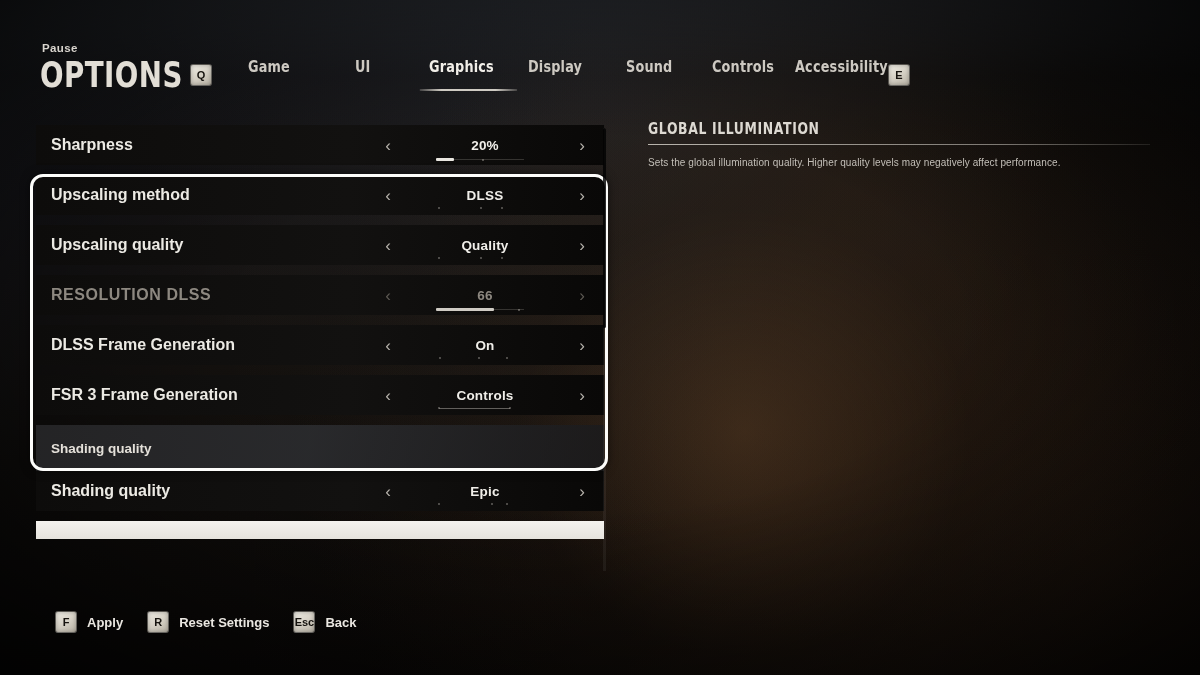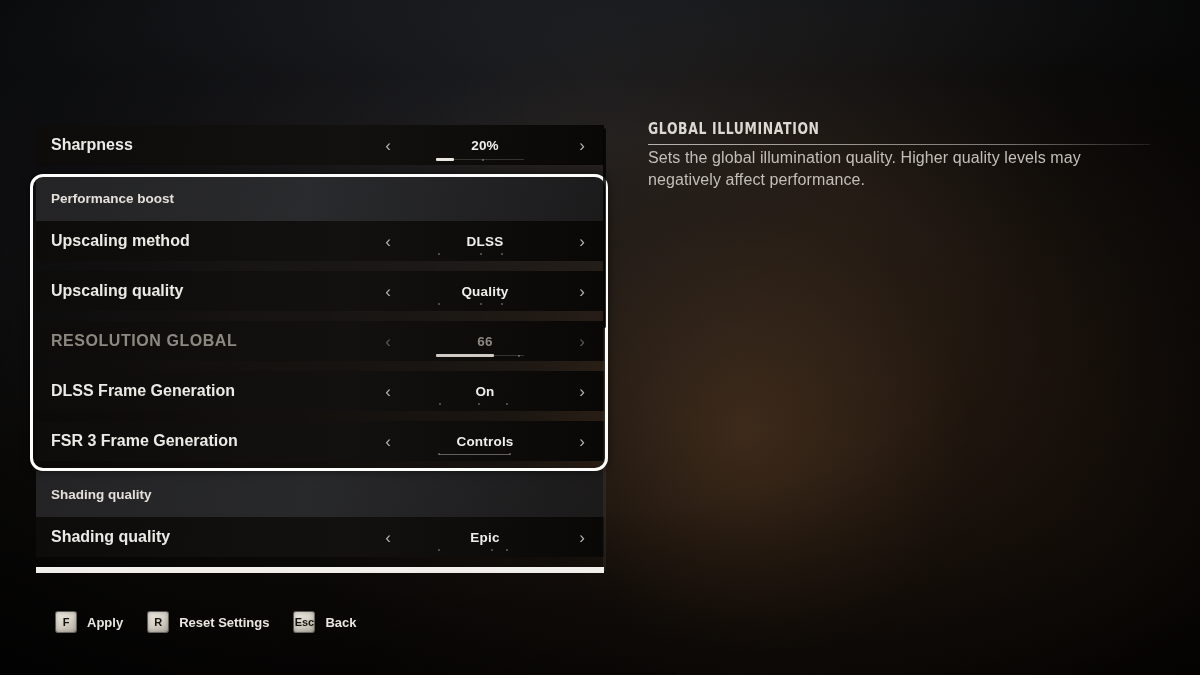--- a/index.html
+++ b/index.html
@@ -204,22 +204,22 @@
     font-family: "DejaVu Sans Condensed", "Liberation Sans Narrow", "Liberation Sans", sans-serif;
     font-size: 15px; font-weight: 700; letter-spacing: .7px;
     color: #ddd9d2;
     transform: scaleX(0.92); transform-origin: left center;
   }
   .info-rule {
     margin-top: 6px; height: 1px; width: 502px;
     background: linear-gradient(90deg, rgba(210,206,198,.85) 0%, rgba(210,206,198,.55) 70%, rgba(210,206,198,.12) 100%);
   }
   .info-desc {
-    margin-top: 2px;
-    font-size: 16px; font-weight: 400; color: #c3bfb8;
+    margin-top: 11px;
+    font-size: 10px; font-weight: 400; color: #c3bfb8;
     letter-spacing: .1px; line-height: 1.4;
   }
 
   
   .footer {
     position: absolute; left: 55px; bottom: 42px;
     display: flex; align-items: center; gap: 0;
   }
   .foot-item { display: flex; align-items: center; margin-right: 24px; }
   .foot-item .keycap { margin-right: 10px; }
@@ -227,38 +227,54 @@
 </style>
 </head>
 <body>
 
 <div id="screen">
 
   <div class="bg-layer"></div>
   <div class="bg-topsheen"></div>
   <div class="bg-vignette"></div>
 
+  <div class="header">
+    <div class="pause-label">Pause</div>
+    <div class="options-title">OPTIONS</div>
+
+    <div class="keycap key-q">Q</div>
+    <div class="keycap key-e">E</div>
+
+    <div class="tabs">
+      <div class="tab" style="left:0px;">Game</div>
+      <div class="tab" style="left:107px;">UI</div>
+      <div class="tab active" style="left:181px;">Graphics</div>
+      <div class="tab" style="left:280px;">Display</div>
+      <div class="tab" style="left:378px;">Sound</div>
+      <div class="tab" style="left:464px;">Controls</div>
+      <div class="tab" style="left:547px;">Accessibility</div>
+    </div>
+  </div>
 
   <div class="settings-col">
 
     <div class="row">
       <div class="row-label">Sharpness</div>
       <div class="row-ctrl">
         <div class="arrow">‹</div>
         <div class="row-value">20%</div>
         <div class="arrow">›</div>
       </div>
       <div class="track">
         <div class="bar-bg"></div>
         <div class="bar-fill" style="width:20%"></div>
         <div class="tick" style="left:52%"></div>
       </div>
     </div>
 
-    <div class="group-head">Performance boost</div>
 
     <div class="row">
       <div class="row-label">Upscaling method</div>
       <div class="row-ctrl">
         <div class="arrow">‹</div>
         <div class="row-value">DLSS</div>
         <div class="arrow">›</div>
       </div>
       <div class="dots">
         <span class="dot" style="left:2%"></span>
@@ -275,21 +291,21 @@
         <div class="arrow">›</div>
       </div>
       <div class="dots">
         <span class="dot" style="left:2%"></span>
         <span class="dot" style="left:50%"></span>
         <span class="dot" style="left:74%"></span>
       </div>
     </div>
 
     <div class="row dim">
-      <div class="row-label caps">RESOLUTION GLOBAL</div>
+      <div class="row-label caps">RESOLUTION DLSS</div>
       <div class="row-ctrl">
         <div class="arrow dimmed">‹</div>
         <div class="row-value">66</div>
         <div class="arrow dimmed">›</div>
       </div>
       <div class="track">
         <div class="bar-bg"></div>
         <div class="bar-fill" style="width:66%; background:#cfcbc4"></div>
         <div class="tick" style="left:93%"></div>
       </div>

